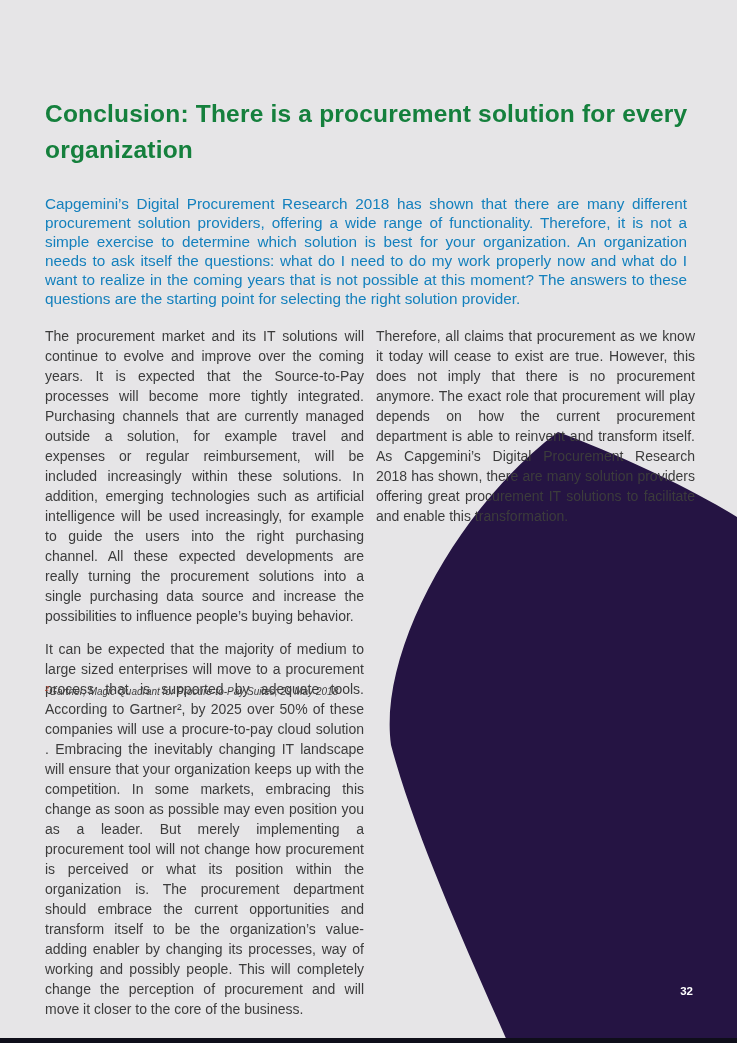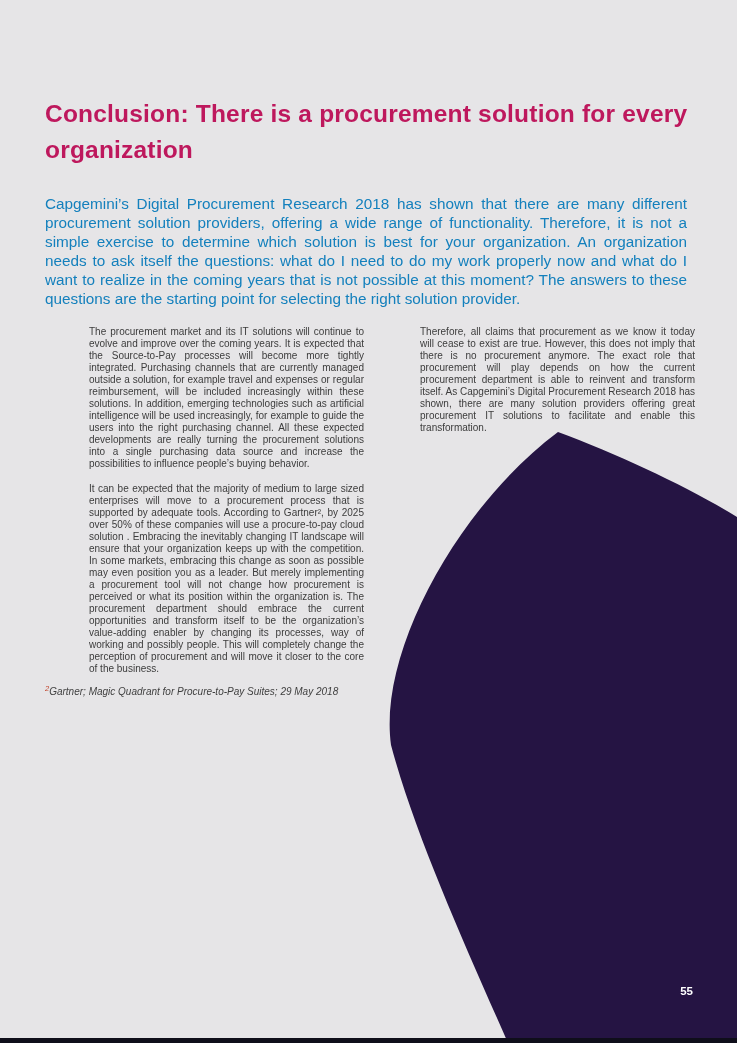--- a/index.html
+++ b/index.html
@@ -10,45 +10,44 @@
     overflow:hidden;
     font-family:"Liberation Sans",sans-serif;
     margin:0 auto;
   }
   .content{
     position:absolute;
     left:45px;top:96px;
     width:650px;
   }
   .title{
-    color:#be185d;
+    color:#15803d;
     font-size:24.5px;
     font-weight:700;
     line-height:36px;
     margin:0 0 26px 0;
     letter-spacing:0.2px;
   }
   .intro{
     color:#1480bd;
     font-size:15.3px;
     line-height:19px;
     text-align:justify;
     margin:0 8px 18px 0;
   }
   .columns{
     display:flex;
     gap:12px;
   }
   .col{
     width:319px;
     color:#3c3c3c;
-    font-size:10px;
-    line-height:12px;
+    font-size:14px;
+    line-height:20px;
     text-align:justify;
-    margin-left:44px;
   }
   .col p{margin:0 0 13px 0;}
   .footnote{
     position:absolute;
     left:45px;top:686px;
     font-size:10px;
     font-style:italic;
     color:#3f3f3f;
   }
   .footnote .marker{
@@ -105,17 +104,17 @@
       <div class="col">
         <p>Therefore, all claims that procurement as we know it today will cease to exist are true. However, this does not imply that there is no procurement anymore. The exact role that procurement will play depends on how the current procurement department is able to reinvent and transform itself. As Capgemini’s Digital Procurement Research 2018 has shown, there are many solution providers offering great procurement IT solutions to facilitate and enable this transformation.</p>
       </div>
     </div>
   </div>
 
   <div class="footnote">
     <span class="marker">2</span><span>Gartner; Magic Quadrant for Procure-to-Pay Suites; 29 May 2018</span>
   </div>
 
-  <div class="page-number">55</div>
+  <div class="page-number">32</div>
 
   <div class="bottom-bar"></div>
 
 </div>
 
 </body></html>

